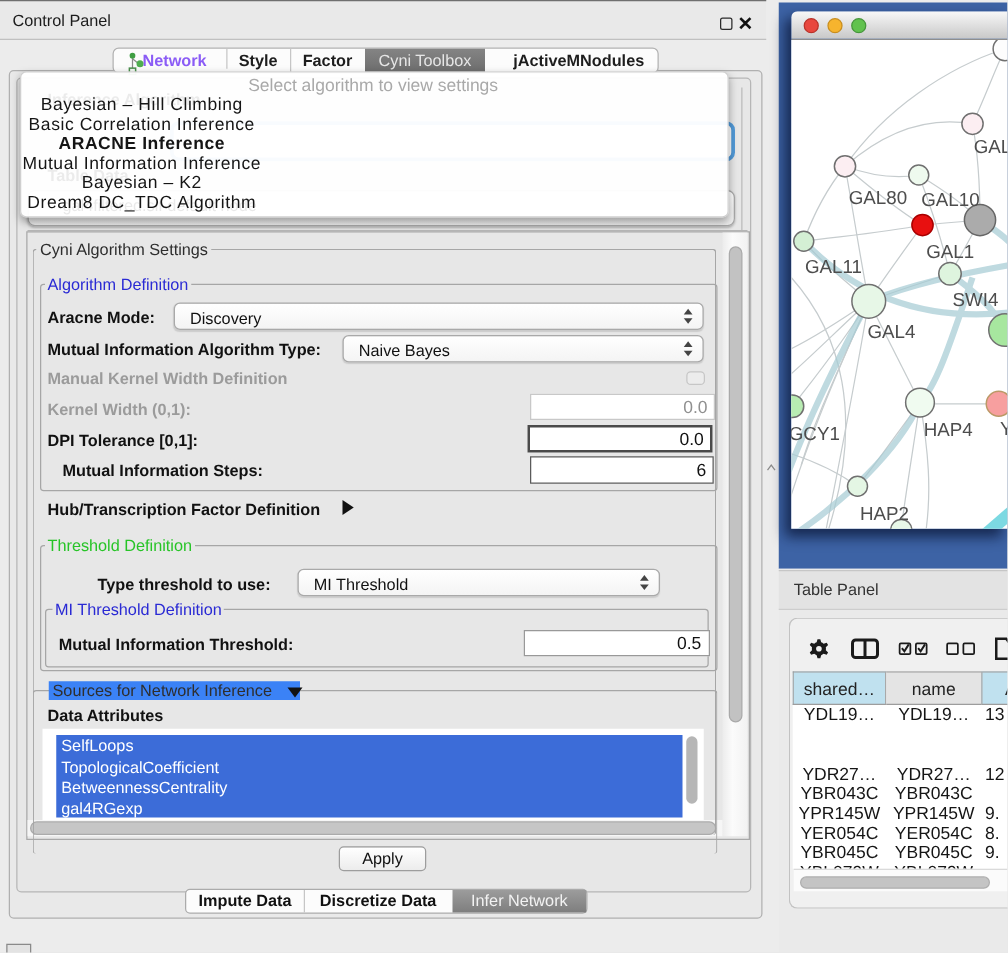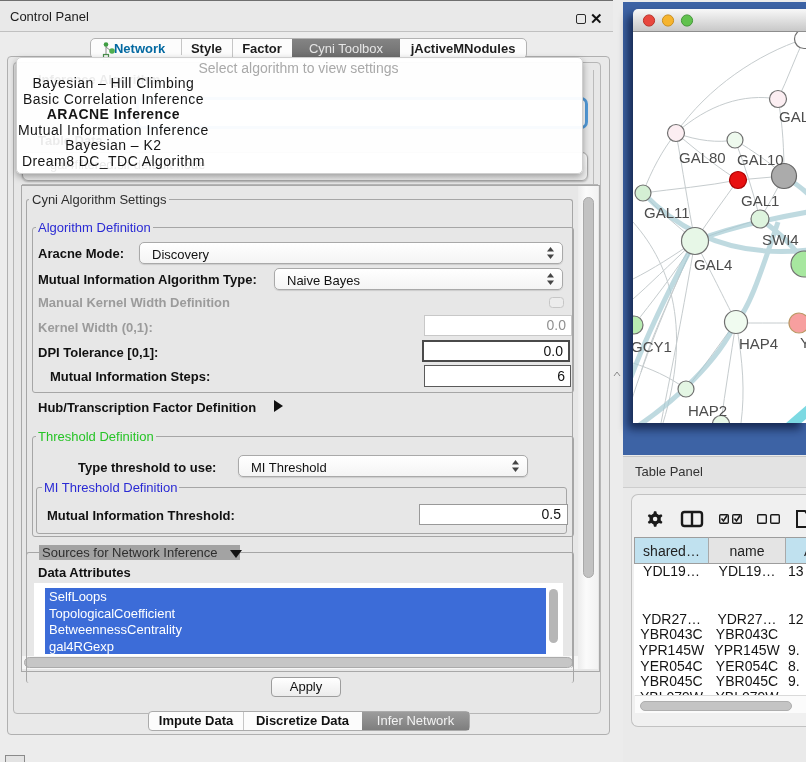--- a/index.html
+++ b/index.html
@@ -19,33 +19,33 @@
 <div class="abs" style="left:0;top:0;width:613px;height:30px;background:#e9e9e9;border-top:1px solid #6f6f6f;border-bottom:1px solid #c0c0c0;"></div>
 <div class="abs" style="left:10px;top:9px;font-size:13px;color:#1c1c1c;">Control Panel</div>
 <div class="abs" style="left:576px;top:14px;width:8px;height:8px;border:1.5px solid #2b2b2b;border-radius:2px;"></div>
 <div class="abs" style="left:590px;top:10px;font-size:15px;font-weight:bold;color:#111;">✕</div>
 
 <div class="abs" style="left:7px;top:56px;width:601px;height:677px;background:#e9e9e9;border:1px solid #b0b0b0;border-radius:4px;"></div>
 
 <div class="abs" style="left:13px;top:62px;width:586px;height:650px;background:#e7e7e7;border:1px solid #b6b6b6;border-radius:4px;"></div>
 
 <div class="abs" style="left:90px;top:38px;width:435px;height:19px;background:#fcfcfc;border:1px solid #b2b2b2;border-radius:5px;font-size:13px;">
-  <div class="abs" style="left:0;top:0;width:90px;height:16px;line-height:19px;text-align:center;font-weight:bold;color:#0369a1;border-right:1px solid #c6c6c6;">&nbsp;&nbsp;Network</div>
+  <div class="abs" style="left:0;top:0;width:90px;height:16px;line-height:19px;text-align:center;font-weight:bold;color:#8b5cf6;border-right:1px solid #c6c6c6;">&nbsp;&nbsp;Network</div>
   <svg class="abs" style="left:10px;top:2px;" width="15" height="20" viewBox="0 0 15 20">
       <g stroke="#8a8a8a" stroke-width="1" fill="none">
         <path d="M5 4 L5 16 L8 16"></path>
         <path d="M5 6 L10 10"></path>
       </g>
       <circle cx="5" cy="3.5" r="2.3" fill="#3f9e43"></circle>
       <circle cx="11" cy="10" r="2.8" fill="#4fae50"></circle>
       <rect x="2.5" y="13.5" width="5" height="5" fill="#f4f8f4" stroke="#4a8f4c" stroke-width="1.2"></rect>
     </svg>
   <div class="abs" style="left:90px;top:0;width:51px;height:19px;line-height:19px;text-align:center;font-weight:bold;color:#1d1d1d;border-right:1px solid #c6c6c6;">Style</div>
   <div class="abs" style="left:141px;top:0;width:60px;height:19px;line-height:19px;text-align:center;font-weight:bold;color:#1d1d1d;">Factor</div>
-  <div class="abs" style="left:201px;top:0;width:108px;height:19px;line-height:19px;text-align:center;color:#e6e6e6;background:linear-gradient(#848484,#6d6d6d);">Cyni Toolbox</div>
+  <div class="abs" style="left:201px;top:0;width:96px;height:19px;line-height:19px;text-align:center;color:#e6e6e6;background:linear-gradient(#848484,#6d6d6d);">Cyni Toolbox</div>
   <div class="abs" style="left:309px;top:0;width:126px;height:19px;line-height:19px;text-align:center;font-weight:bold;color:#1d1d1d;">jActiveMNodules</div>
 </div>
 
 <div class="abs" style="left:38px;top:74px;font-size:13px;font-weight:bold;color:rgba(60,60,60,0.12);">Inference Algorithm</div>
 <div class="abs" style="left:136px;top:97px;width:446px;height:26px;background:#fff;border:3px solid #529ad8;border-radius:7px;"></div>
 <div class="abs" style="left:38px;top:131px;font-size:13px;font-weight:bold;color:rgba(60,60,60,0.12);">Table Data</div>
 <div class="abs" style="left:22px;top:152px;width:564px;height:27px;background:linear-gradient(#ffffff,#ededed);border:1px solid #a8a8a8;border-radius:6px;box-shadow:0 1px 2px rgba(0,0,0,0.25);"></div>
 <div class="abs" style="left:593px;top:70px;width:1px;height:115px;background:#bbb;"></div>
 <div class="abs" style="left:22px;top:184px;width:576px;height:1px;background:#b5b5b5;"></div>
 
@@ -109,21 +109,21 @@
       <path d="M4.5 13 L8 8.5 L1 8.5 Z" fill="#444"></path>
     </svg>
   </div>
 
 <div class="gb" style="left:36px;top:487px;width:529px;height:45px;"></div>
 <div class="abs" style="left:42px;top:480px;background:#e7e7e7;padding:0 2px;font-size:13px;color:#2a2ad4;">MI Threshold Definition</div>
 <div class="abs b13" style="left:47px;top:508px;">Mutual Information Threshold:</div>
 <div class="field" style="left:419px;top:504px;width:141px;height:19px;border:1px solid #999;line-height:19px;padding-right:6px;">0.5</div>
 
 <div class="gb" style="left:26px;top:552px;width:546px;height:130px;border-bottom:none;"></div>
-<div class="abs" style="left:39px;top:545px;background:#a3a3a3;padding:0 22px 0 3px;font-size:13px;color:#2e2e2e;">Sources for Network Inference</div>
+<div class="abs" style="left:39px;top:545px;background:#3b82f6;padding:0 22px 0 3px;font-size:13px;color:#2e2e2e;">Sources for Network Inference</div>
 <svg class="abs" style="left:229px;top:549px;" width="14" height="10" viewBox="0 0 14 10">
     <path d="M1 1 L13 1 L7 9 Z" fill="#111"></path>
   </svg>
 <div class="abs b13" style="left:38px;top:565px;">Data Attributes</div>
 
 <div class="abs" style="left:34px;top:583px;width:529px;height:73px;background:#fff;"></div>
 <div class="abs" style="left:45px;top:588px;width:501px;height:66px;background:#3c6cd8;"></div>
 <div class="abs" style="left:49px;top:589px;font-size:13px;line-height:16.5px;color:#fff;">SelfLoops<br>TopologicalCoefficient<br>BetweennessCentrality<br>gal4RGexp</div>
 <div class="abs" style="left:549px;top:589px;width:9px;height:54px;background:#b6b6b6;border-radius:4.5px;"></div>
 

